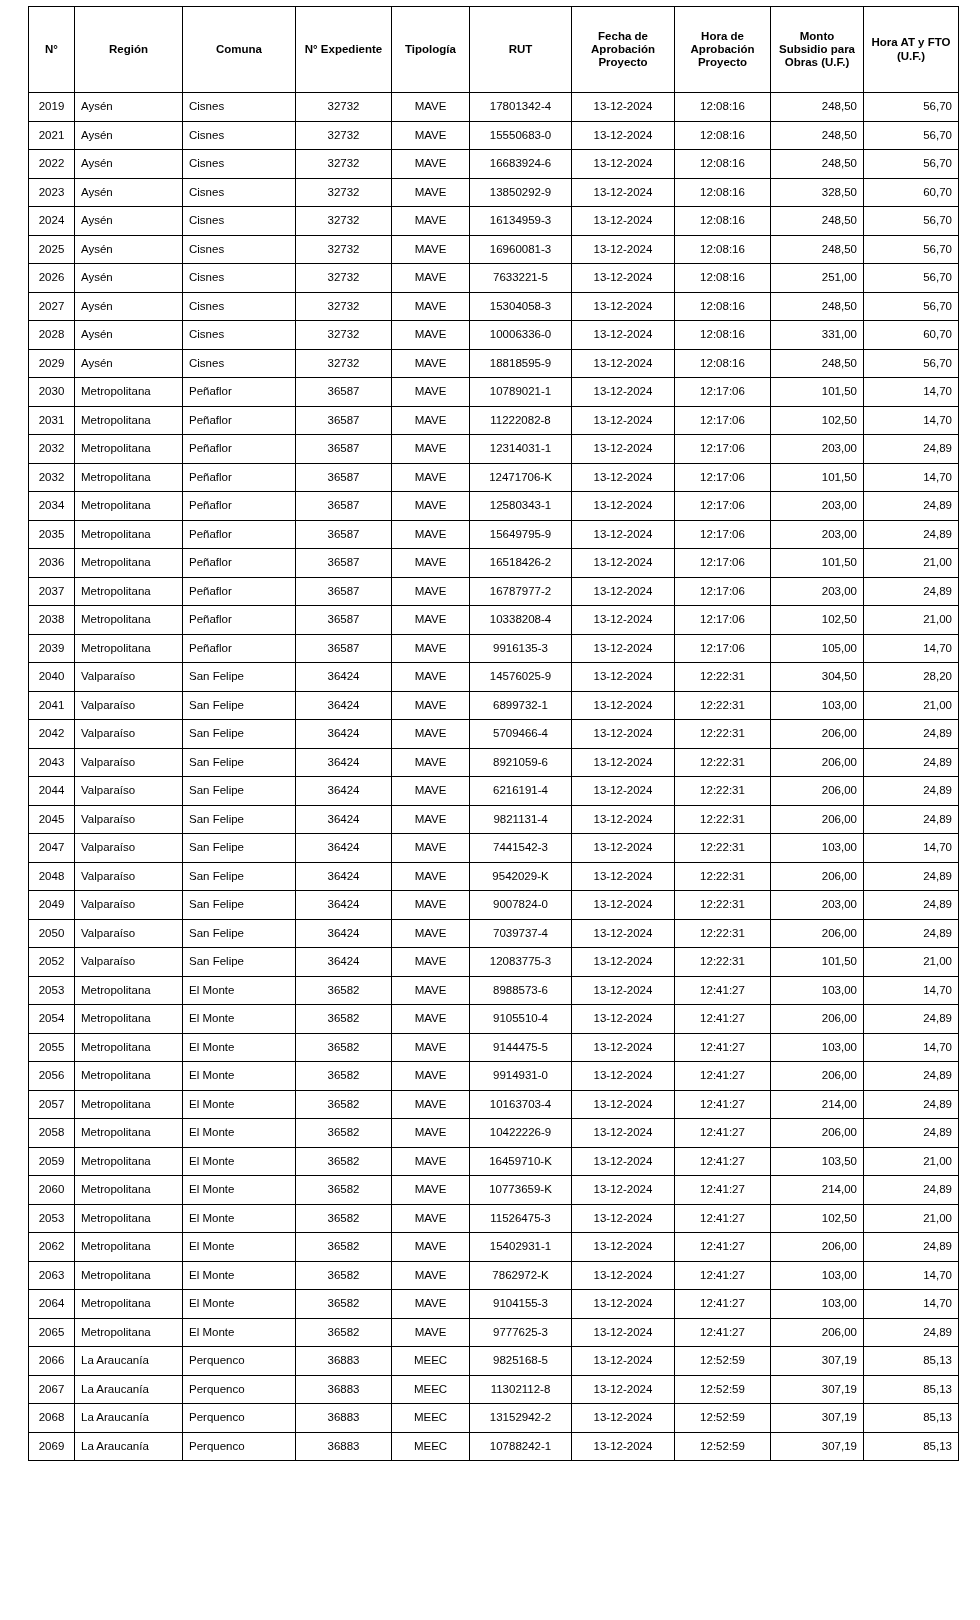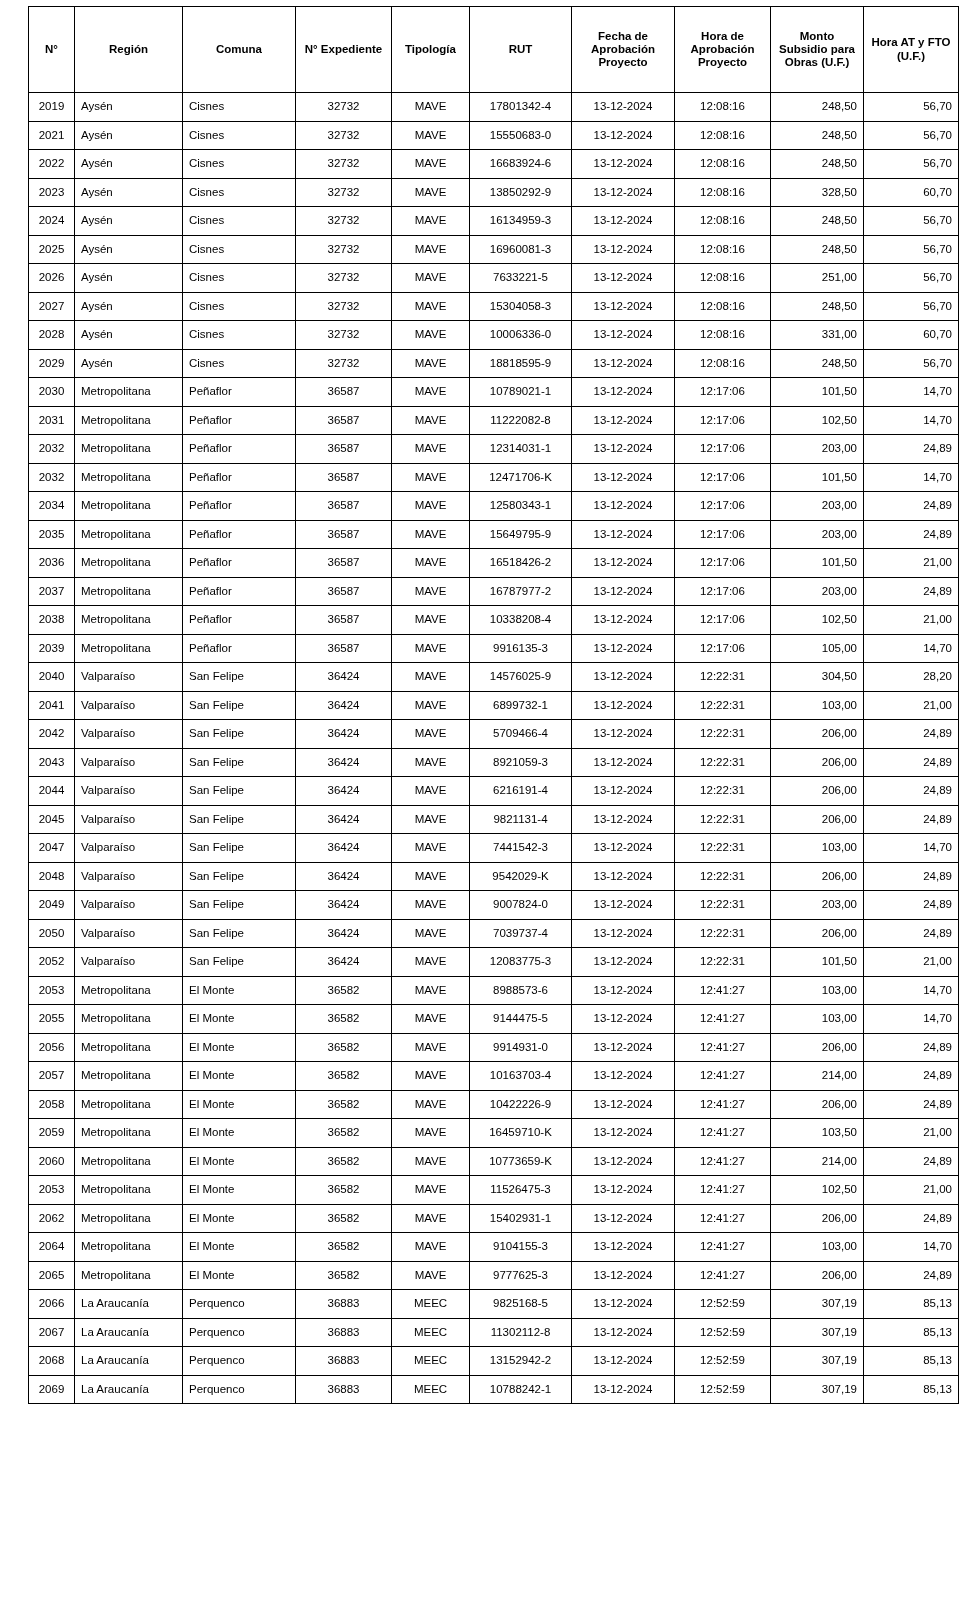--- a/index.html
+++ b/index.html
@@ -364,21 +364,21 @@
           <td class="c-num">12:22:31</td>
           <td class="c-right">206,00</td>
           <td class="c-right">24,89</td>
         </tr>
         <tr>
           <td class="c-num">2043</td>
           <td class="c-left">Valparaíso</td>
           <td class="c-left">San Felipe</td>
           <td class="c-num">36424</td>
           <td class="c-num">MAVE</td>
-          <td class="c-num">8921059-3</td>
+          <td class="c-num">8921059-6</td>
           <td class="c-num">13-12-2024</td>
           <td class="c-num">12:22:31</td>
           <td class="c-right">206,00</td>
           <td class="c-right">24,89</td>
         </tr>
         <tr>
           <td class="c-num">2044</td>
           <td class="c-left">Valparaíso</td>
           <td class="c-left">San Felipe</td>
           <td class="c-num">36424</td>
@@ -467,20 +467,32 @@
           <td class="c-left">El Monte</td>
           <td class="c-num">36582</td>
           <td class="c-num">MAVE</td>
           <td class="c-num">8988573-6</td>
           <td class="c-num">13-12-2024</td>
           <td class="c-num">12:41:27</td>
           <td class="c-right">103,00</td>
           <td class="c-right">14,70</td>
         </tr>
         <tr>
+          <td class="c-num">2054</td>
+          <td class="c-left">Metropolitana</td>
+          <td class="c-left">El Monte</td>
+          <td class="c-num">36582</td>
+          <td class="c-num">MAVE</td>
+          <td class="c-num">9105510-4</td>
+          <td class="c-num">13-12-2024</td>
+          <td class="c-num">12:41:27</td>
+          <td class="c-right">206,00</td>
+          <td class="c-right">24,89</td>
+        </tr>
+        <tr>
           <td class="c-num">2055</td>
           <td class="c-left">Metropolitana</td>
           <td class="c-left">El Monte</td>
           <td class="c-num">36582</td>
           <td class="c-num">MAVE</td>
           <td class="c-num">9144475-5</td>
           <td class="c-num">13-12-2024</td>
           <td class="c-num">12:41:27</td>
           <td class="c-right">103,00</td>
           <td class="c-right">14,70</td>
@@ -561,20 +573,32 @@
           <td class="c-num">2062</td>
           <td class="c-left">Metropolitana</td>
           <td class="c-left">El Monte</td>
           <td class="c-num">36582</td>
           <td class="c-num">MAVE</td>
           <td class="c-num">15402931-1</td>
           <td class="c-num">13-12-2024</td>
           <td class="c-num">12:41:27</td>
           <td class="c-right">206,00</td>
           <td class="c-right">24,89</td>
+        </tr>
+        <tr>
+          <td class="c-num">2063</td>
+          <td class="c-left">Metropolitana</td>
+          <td class="c-left">El Monte</td>
+          <td class="c-num">36582</td>
+          <td class="c-num">MAVE</td>
+          <td class="c-num">7862972-K</td>
+          <td class="c-num">13-12-2024</td>
+          <td class="c-num">12:41:27</td>
+          <td class="c-right">103,00</td>
+          <td class="c-right">14,70</td>
         </tr>
         <tr>
           <td class="c-num">2064</td>
           <td class="c-left">Metropolitana</td>
           <td class="c-left">El Monte</td>
           <td class="c-num">36582</td>
           <td class="c-num">MAVE</td>
           <td class="c-num">9104155-3</td>
           <td class="c-num">13-12-2024</td>
           <td class="c-num">12:41:27</td>

